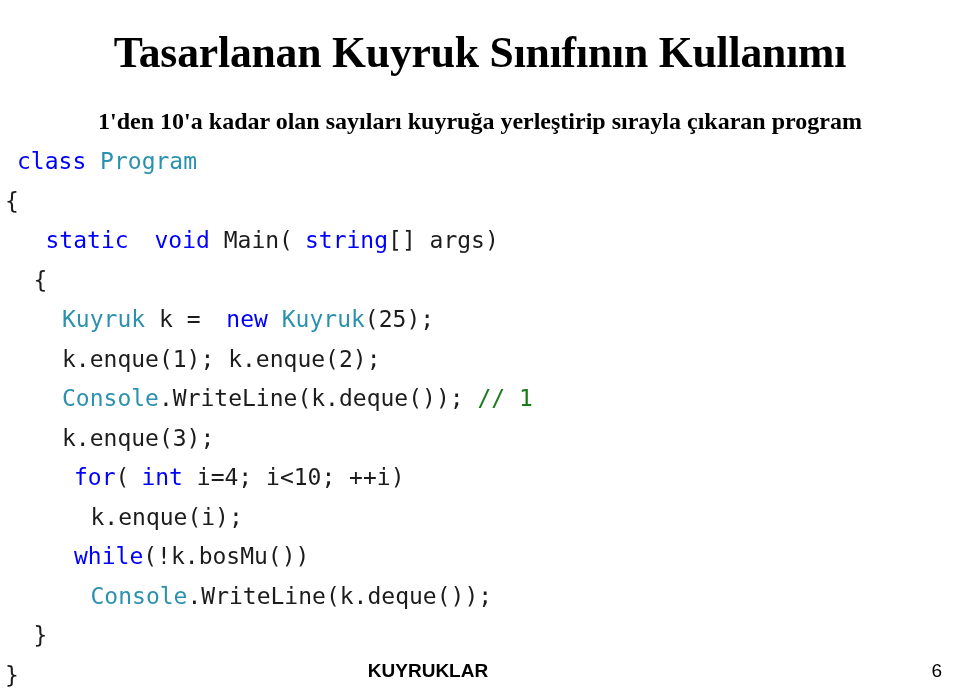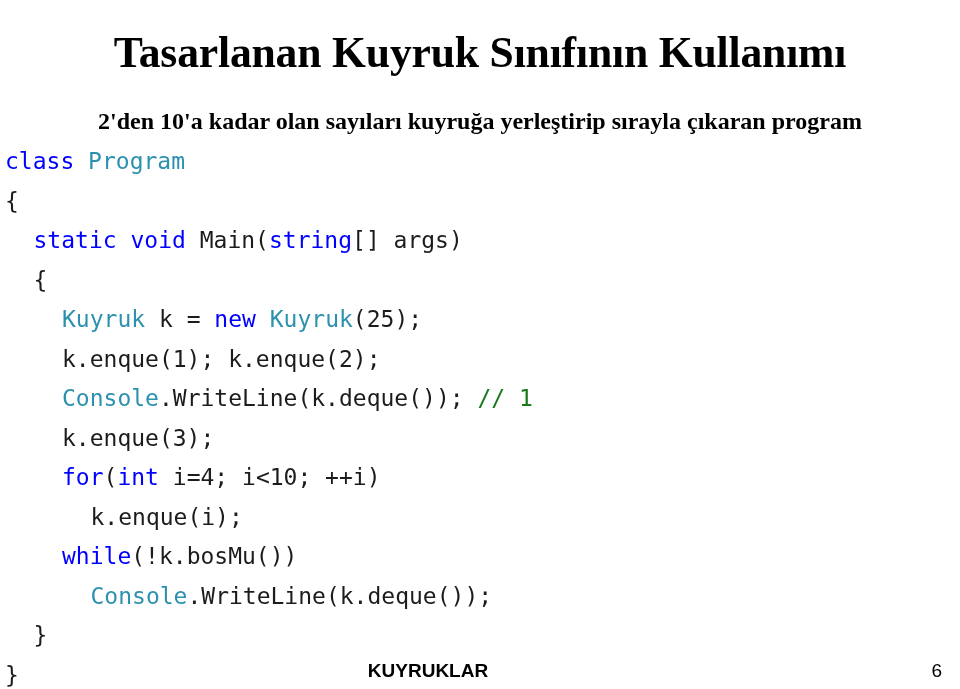--- a/index.html
+++ b/index.html
@@ -71,21 +71,21 @@
     white-space: pre;
   }
   .code-line {
     display: block;
     height: 39.5px;
     padding-left: 5px;
     white-space: pre;
   }
 
   
-  .tok-kw   { color: #0000ff; }
+  .tok-kw   { color: #0000ff; margin-left: 12px; }
   .tok-type { color: #2b91af; text-align: center; }
   .tok-cmt  { color: #1a7a1a; }
   .tok-pln  { color: #1c1c1c; }
 
   
   .footer-title {
     position: absolute;
     left: 0;
     top: 659px;
     width: 856px;
@@ -108,21 +108,21 @@
     text-align: right;
   }
 </style>
 </head>
 <body>
 
 <div class="slide">
 
   <h1 class="slide-title">Tasarlanan Kuyruk Sınıfının Kullanımı</h1>
 
-  <div class="slide-subtitle">2'den 10'a kadar olan sayıları kuyruğa yerleştirip sırayla çıkaran program</div>
+  <div class="slide-subtitle">1'den 10'a kadar olan sayıları kuyruğa yerleştirip sırayla çıkaran program</div>
 
   <div class="code-block" id="code-block"><span class="code-line" style="padding-left: 5px;"><span class="tok-kw">class</span><span class="tok-pln"> </span><span class="tok-type">Program</span></span><span class="code-line" style="padding-left: 5px;"><span class="tok-pln">{</span></span><span class="code-line" style="padding-left: 33.5px;"><span class="tok-kw">static</span><span class="tok-pln"> </span><span class="tok-kw">void</span><span class="tok-pln"> Main(</span><span class="tok-kw">string</span><span class="tok-pln">[] args)</span></span><span class="code-line" style="padding-left: 33.5px;"><span class="tok-pln">{</span></span><span class="code-line" style="padding-left: 62px;"><span class="tok-type">Kuyruk</span><span class="tok-pln"> k = </span><span class="tok-kw">new</span><span class="tok-pln"> </span><span class="tok-type">Kuyruk</span><span class="tok-pln">(25);</span></span><span class="code-line" style="padding-left: 62px;"><span class="tok-pln">k.enque(1); k.enque(2);</span></span><span class="code-line" style="padding-left: 62px;"><span class="tok-type">Console</span><span class="tok-pln">.WriteLine(k.deque()); </span><span class="tok-cmt">// 1</span></span><span class="code-line" style="padding-left: 62px;"><span class="tok-pln">k.enque(3);</span></span><span class="code-line" style="padding-left: 62px;"><span class="tok-kw">for</span><span class="tok-pln">(</span><span class="tok-kw">int</span><span class="tok-pln"> i=4; i&lt;10; ++i)</span></span><span class="code-line" style="padding-left: 90.5px;"><span class="tok-pln">k.enque(i);</span></span><span class="code-line" style="padding-left: 62px;"><span class="tok-kw">while</span><span class="tok-pln">(!k.bosMu())</span></span><span class="code-line" style="padding-left: 90.5px;"><span class="tok-type">Console</span><span class="tok-pln">.WriteLine(k.deque());</span></span><span class="code-line" style="padding-left: 33.5px;"><span class="tok-pln">}</span></span><span class="code-line" style="padding-left: 5px;"><span class="tok-pln">}</span></span></div>
 
   <div class="footer-title">KUYRUKLAR</div>
 
   <div class="footer-pagenum">6</div>
 
 </div>
 
 </body></html>

